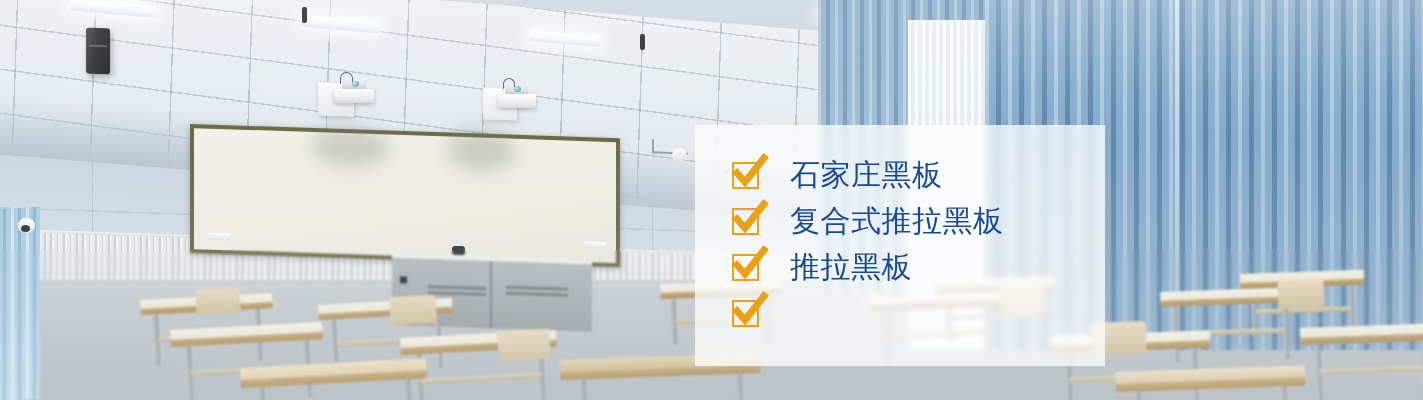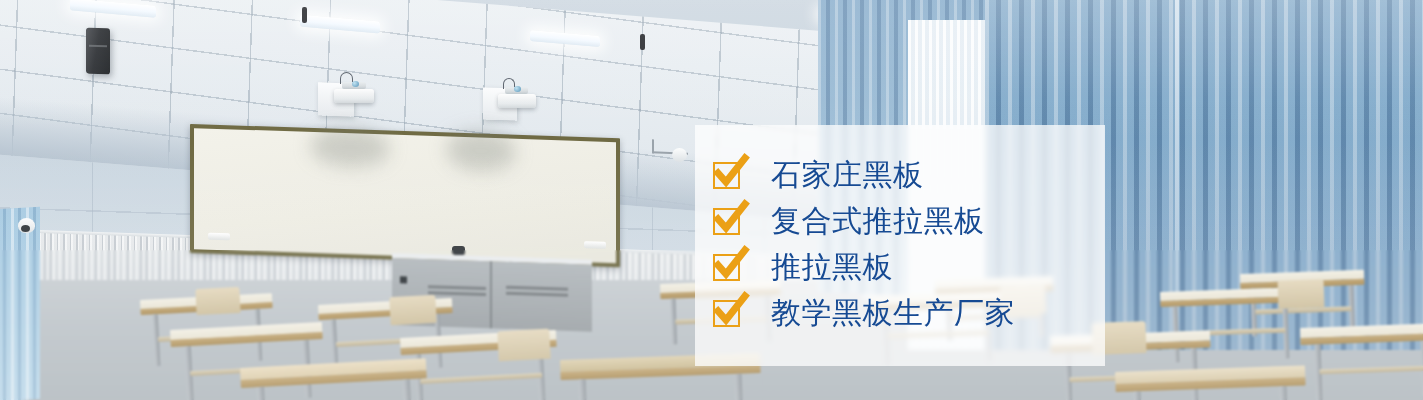--- a/index.html
+++ b/index.html
@@ -161,21 +161,21 @@
       background:linear-gradient(180deg, rgba(255,255,255,.12) 0%, rgba(255,255,255,0) 35%,
                  rgba(255,255,255,.10) 75%, rgba(255,255,255,.18) 100%); }
   .blurfront { position:absolute; left:0; bottom:0; width:1423px; height:150px;
       pointer-events:none; backdrop-filter:blur(1.2px); }
 
   
   .panel { position:absolute; left:695px; top:125px; width:410px; height:241px;
       background:rgba(255,255,255,.74);
       backdrop-filter:blur(2px) saturate(.9); }
 
-  .feature-list { position:absolute; left:676px; top:125px; width:420px; height:269px;
+  .feature-list { position:absolute; left:695px; top:125px; width:420px; height:269px;
       padding:27px 0 0 0; }
   .feature-row { display:flex; align-items:center; height:46px; padding-left:37px; }
 
   .checkbox { position:relative; width:27px; height:27px; flex:0 0 27px;
       border:2px solid #eba016; background:transparent; }
   .checkbox svg { position:absolute; left:-4px; top:-11px; width:40px; height:40px; overflow:visible; }
 
   .feature-label { margin-left:31px; font-size:30px; line-height:1;
       color:#164a93; letter-spacing:.5px; white-space:nowrap;
       font-family:"DejaVu Sans","Liberation Sans",sans-serif; }
@@ -386,18 +386,17 @@
       </span>
       <span class="feature-label">推拉黑板</span>
     </div>
 
     <div class="feature-row">
       <span class="checkbox">
         <svg viewBox="0 0 40 40" aria-hidden="true">
           <path d="M7 20 L15 29 L34 5" fill="none" stroke="#eba016" stroke-width="7" stroke-linecap="square" stroke-linejoin="miter"></path>
         </svg>
       </span>
-      <span class="feature-label">教学黑板生产厂家</span>
     </div>
 
   </div>
 
 </div>
 
 </body></html>

